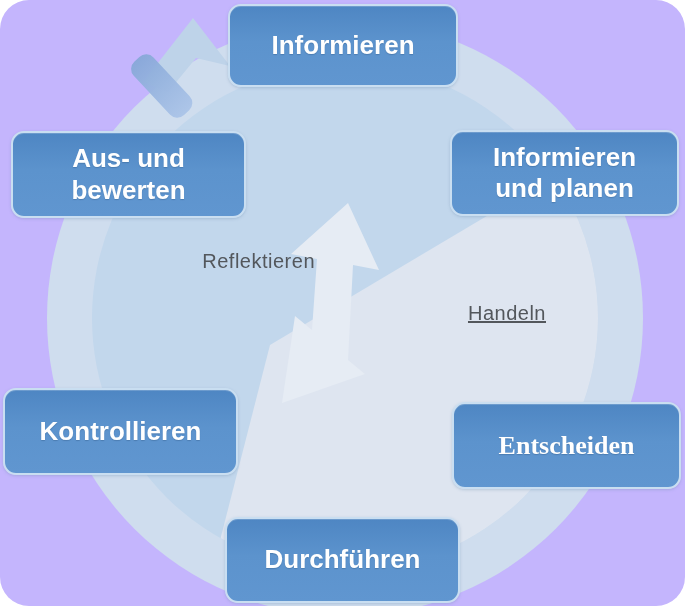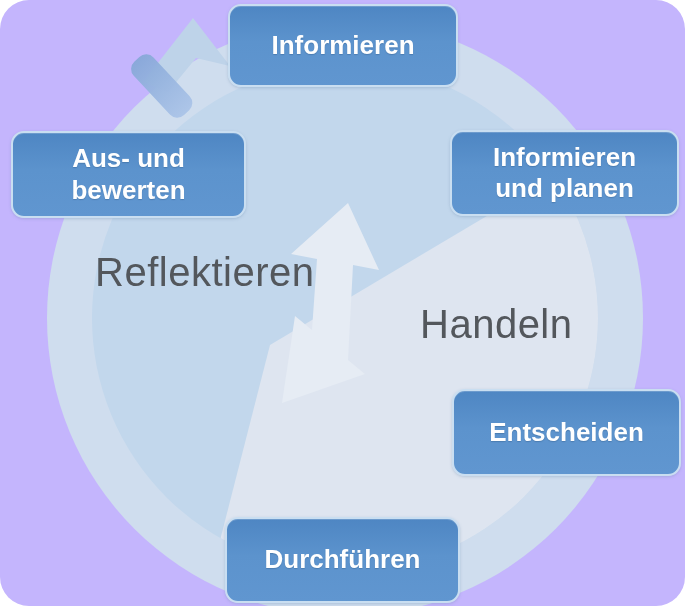--- a/index.html
+++ b/index.html
@@ -34,34 +34,34 @@
     background: linear-gradient(180deg, #4e86c3 0%, #5c93cd 45%, #6096d0 100%);
     color: #ffffff;
     font-size: 26px;
     font-weight: 600;
     line-height: 1.2;
     box-shadow: 0 1px 3px rgba(110, 140, 175, 0.35), inset 0 1px 0 rgba(255,255,255,0.18);
     text-shadow: 0 1px 1px rgba(43, 84, 126, 0.35);
   }
   .n-informieren   { left: 228px; top: 4px;   width: 230px; height: 83px; }
   .n-analysieren   { left: 450px; top: 130px; width: 229px; height: 86px; }
-  .n-entscheiden   { left: 452px; top: 389px; width: 229px; height: 87px; }
+  .n-entscheiden   { left: 452px; top: 402px; width: 229px; height: 87px; font-family: Liberation Serif, serif; }
   .n-durchfuehren  { left: 225px; top: 517px; width: 235px; height: 86px; text-align: center; }
   .n-kontrollieren { left: 3px;   top: 388px; width: 235px; height: 87px; }
   .n-ausbewerten   { left: 3px;   top: 131px; width: 235px; height: 87px; margin-left: 8px; }
   .zone-label {
     position: absolute;
     color: #53575c;
-    font-size: 40px;
+    font-size: 20px;
     font-weight: 400;
-    text-align: left;
+    text-align: right;
     letter-spacing: 0.5px;
   }
   .z-reflektieren { left: 95px;  top: 250px; width: 220px; }
-  .z-handeln      { left: 420px; top: 302px; width: 170px; }
+  .z-handeln      { left: 376px; top: 302px; width: 170px; text-decoration: underline; }
 </style>
 </head>
 <body>
 
 <div class="canvas">
 
   <svg class="bg-svg" viewBox="0 0 685 606" xmlns="http://www.w3.org/2000/svg">
     <defs>
       <clipPath id="discClip">
         <circle cx="345" cy="318" r="253"></circle>
@@ -95,20 +95,23 @@
   </div>
 
   <div class="node n-entscheiden">
     <span>Entscheiden</span>
   </div>
 
   <div class="node n-durchfuehren">
     <span>Durchführen</span>
   </div>
 
+  <div class="node n-kontrollieren">
+    <span>Kontrollieren</span>
+  </div>
 
   <div class="node n-ausbewerten">
     <span>Aus- und bewerten</span>
   </div>
 
   <div class="zone-label z-reflektieren">Reflektieren</div>
 
   <div class="zone-label z-handeln">Handeln</div>
 
 </div>

